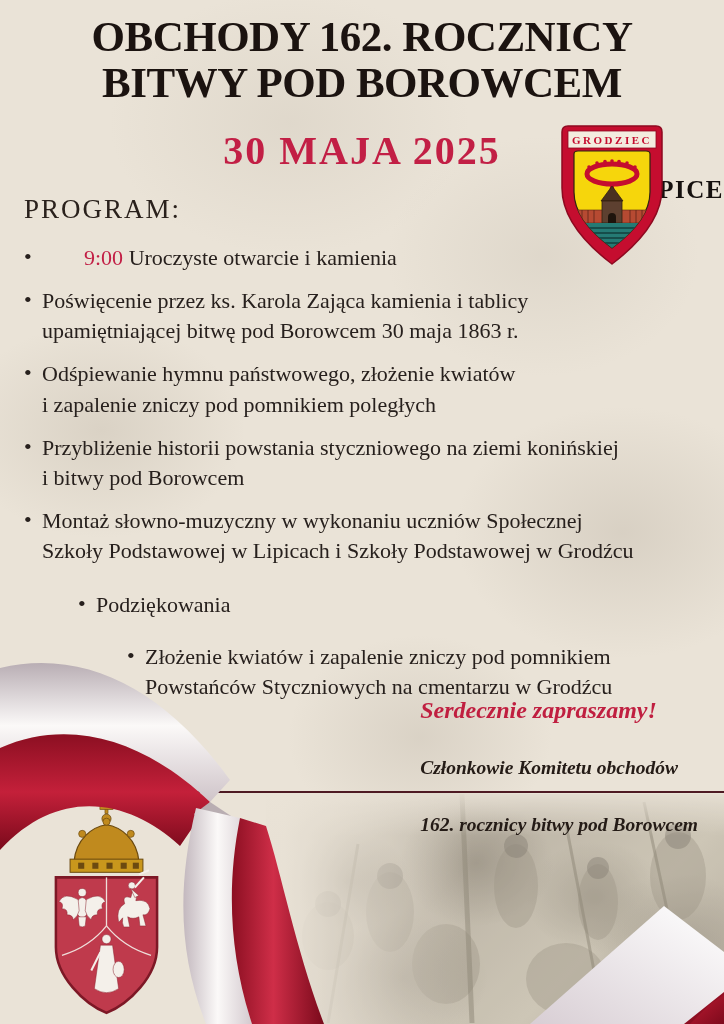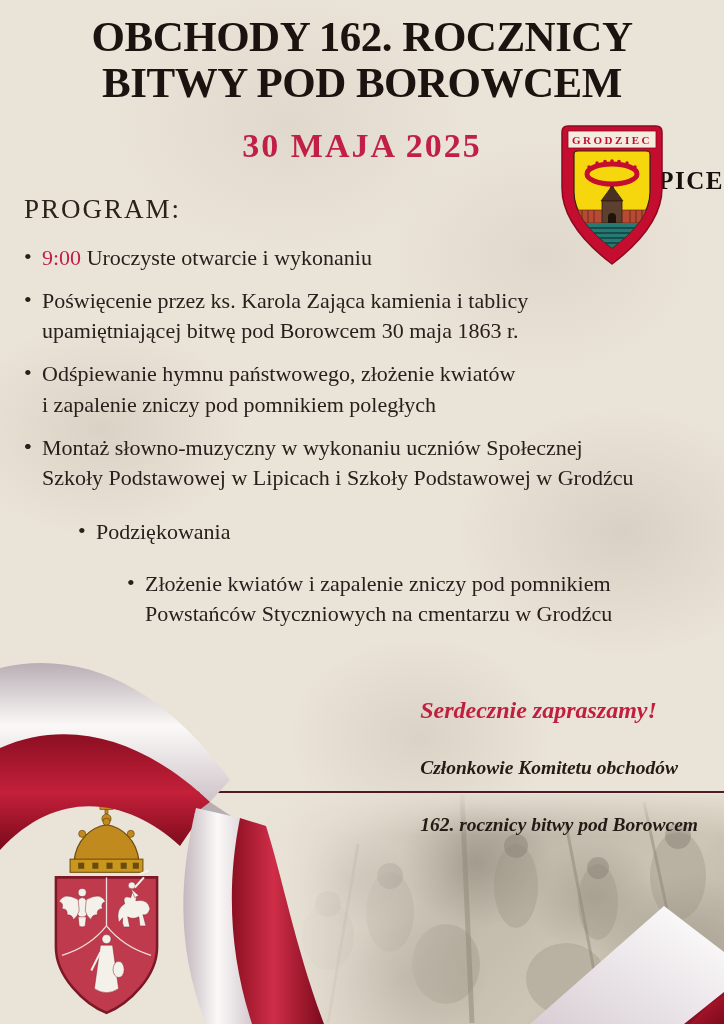--- a/index.html
+++ b/index.html
@@ -25,28 +25,28 @@
   .photo svg{position:absolute;inset:0;}
   .photo-fade{position:absolute;inset:0;
     background:
       linear-gradient(to left, rgba(234,227,215,0) 55%, rgba(234,227,215,.95) 96%),
       linear-gradient(to top, rgba(234,227,215,0) 82%, rgba(234,227,215,.85) 100%);}
   
   .redline{position:absolute;left:0;top:791px;width:724px;height:2px;background:#4e1a23;z-index:3;}
   
   .titles{position:absolute;top:14px;left:0;width:724px;text-align:center;z-index:4;}
   .title-line{font-size:43px;font-weight:700;line-height:1.06;color:#1b1310;letter-spacing:-.5px;}
-  .date{margin-top:22px;font-size:34px;font-weight:700;color:#c21f45;letter-spacing:2px;text-align:center;}
+  .date{margin-top:22px;font-size:40px;font-weight:700;color:#c21f45;letter-spacing:2px;text-align:center;}
   .loc{margin-top:2px;font-size:25px;font-weight:700;color:#15100e;letter-spacing:1.5px;text-align:right;}
   
   .program{position:absolute;left:24px;top:194px;width:676px;z-index:4;color:#27201d;}
   .program h2{margin:0 0 18px 0;font-size:27px;font-weight:400;letter-spacing:2px;color:#2a211c;}
   .prog-item{position:relative;padding-left:18px;margin-bottom:13px;font-size:22px;line-height:1.37;}
   .prog-item .bullet{position:absolute;left:0;top:-1px;}
-  .prog-item .time{color:#c21f45;}
+  .prog-item .time{color:#c21f45;margin-left:42px;}
   .prog-item .txt{white-space:pre-line;}
   .indent-0{margin-left:0;}
   .indent-1{margin-left:54px;margin-top:24px;}
   .indent-2{margin-left:103px;margin-top:22px;}
   
   .closing{position:absolute;top:697px;right:26px;text-align:left;z-index:4;}
   .invite{font-size:24px;font-weight:700;font-style:italic;color:#c01f40;margin-bottom:9px;}
   .sig{font-size:19.5px;font-weight:700;font-style:italic;color:#241b16;line-height:1.35;margin-top:31px;}
   
   .grodziec{position:absolute;left:554px;top:122px;width:116px;height:148px;z-index:4;}
@@ -144,26 +144,27 @@
           <line x1="18" y1="116" x2="98" y2="116"></line>
             <line x1="18" y1="121" x2="98" y2="121"></line>
         </g>
       </g>
     </g>
   </svg>
 
   <section class="program">
     <h2>PROGRAM:</h2>
     <div id="program-list">
-        <div class="prog-item indent-0"><span class="bullet">•</span><span class="time">9:00 </span><span class="txt">Uroczyste otwarcie i wykonaniu</span></div>
+        <div class="prog-item indent-0"><span class="bullet">•</span><span class="time">9:00 </span><span class="txt">Uroczyste otwarcie i kamienia</span></div>
         <div class="prog-item indent-0"><span class="bullet">•</span><span class="txt">Poświęcenie przez ks. Karola Zająca kamienia i tablicy
 upamiętniającej bitwę pod Borowcem 30 maja 1863 r.</span></div>
         <div class="prog-item indent-0"><span class="bullet">•</span><span class="txt">Odśpiewanie hymnu państwowego, złożenie kwiatów
 i zapalenie zniczy pod pomnikiem poległych</span></div>
-        <div class="prog-item indent-0"><span class="bullet">•</span></div>
+        <div class="prog-item indent-0"><span class="bullet">•</span><span class="txt">Przybliżenie historii powstania styczniowego na ziemi konińskiej
+i bitwy pod Borowcem</span></div>
         <div class="prog-item indent-0"><span class="bullet">•</span><span class="txt">Montaż słowno-muzyczny w wykonaniu uczniów Społecznej
 Szkoły Podstawowej w Lipicach i Szkoły Podstawowej w Grodźcu</span></div>
         <div class="prog-item indent-1"><span class="bullet">•</span><span class="txt">Podziękowania</span></div>
         <div class="prog-item indent-2"><span class="bullet">•</span><span class="txt">Złożenie kwiatów i zapalenie zniczy pod pomnikiem
 Powstańców Styczniowych na cmentarzu w Grodźcu</span></div>
       </div>
   </section>
 
   <aside class="closing">
     <div class="invite">Serdecznie zapraszamy!</div>

